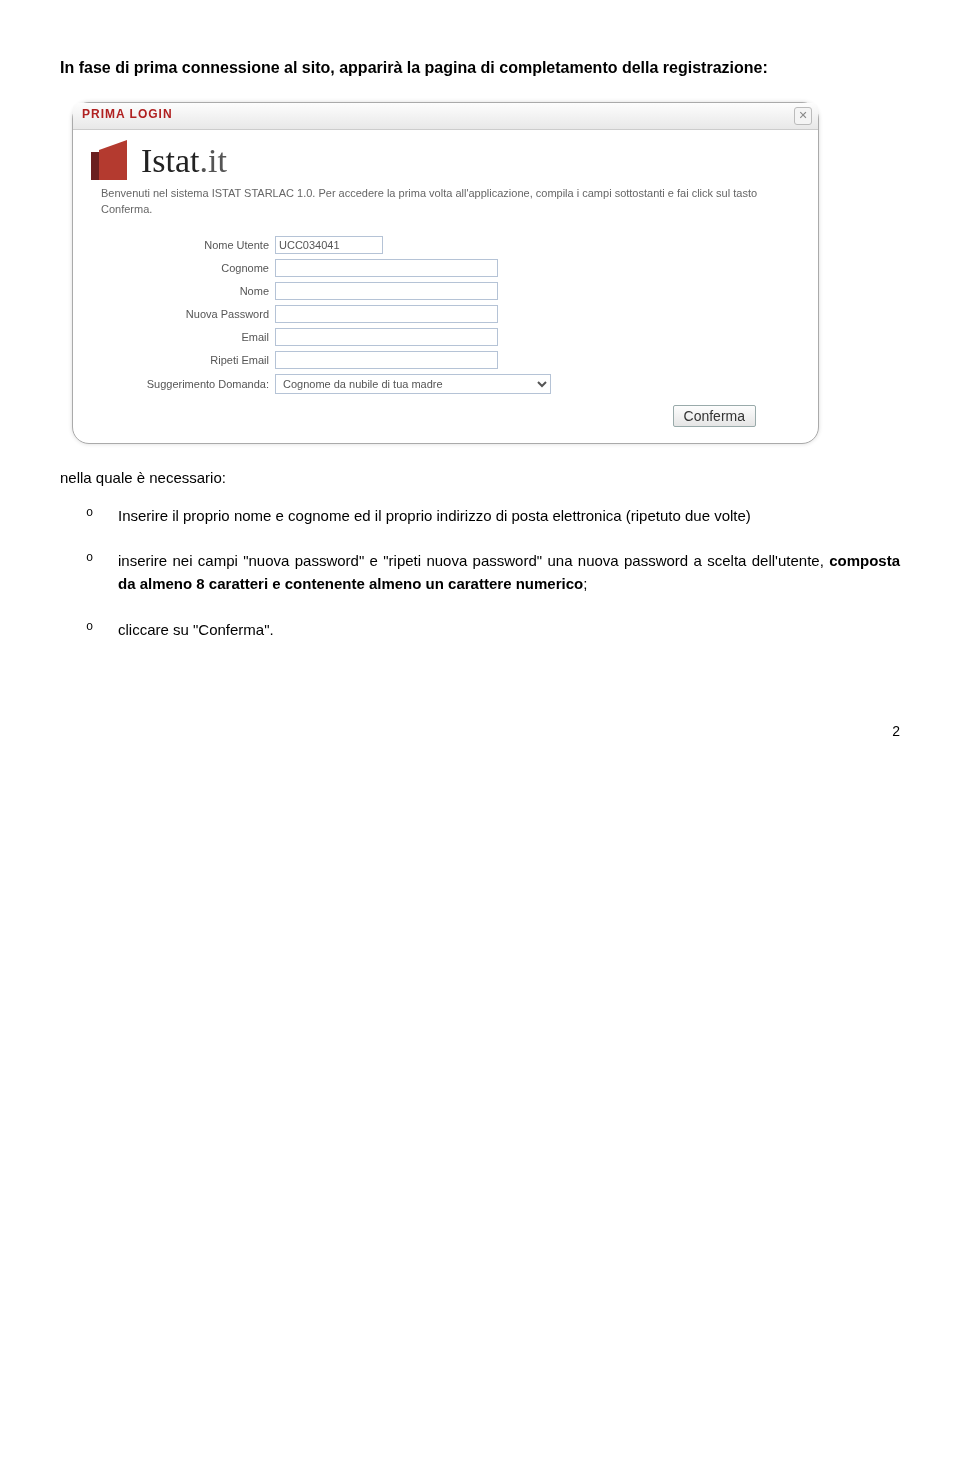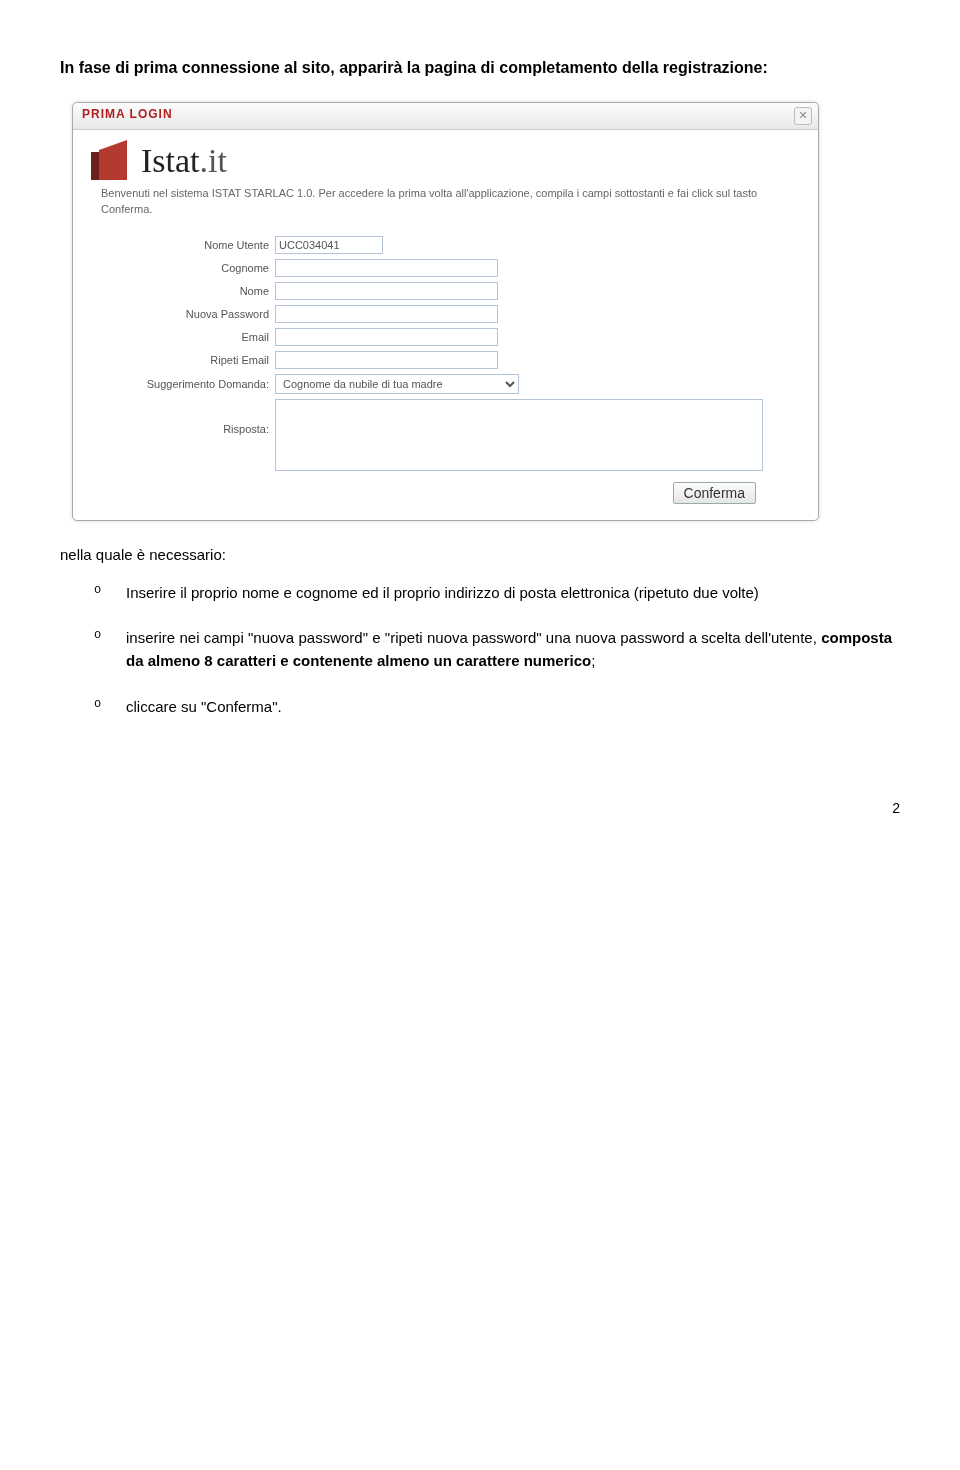--- a/index.html
+++ b/index.html
@@ -17,21 +17,21 @@
     font-size: 16px;
     line-height: 1.5;
     text-align: justify;
   }
   .dialog-wrap {
     margin: 22px 0 25px 12px;
   }
   .dialog {
     width: 745px;
     border: 1px solid #aaa;
-    border-radius: 5px;
+    border-radius: 17px;
     background: #fff;
     box-shadow: 0 0 4px rgba(0,0,0,0.15);
   }
   .dialog-header {
     position: relative;
     height: 26px;
     background: linear-gradient(#fdfdfd,#e8e8e8);
     border-bottom: 1px solid #ccc;
     border-radius: 5px 5px 0 0;
   }
@@ -106,21 +106,21 @@
   .form-row textarea {
     font-family: inherit;
     font-size: 11px;
     padding: 2px 3px;
     border: 1px solid #b5c3d6;
     background: #fff;
     color: #555;
   }
   .form-row input.w-a { width: 100px; }
   .form-row input.w-b { width: 215px; }
-  .form-row select.w-c { width: 244px; height:20px; }
+  .form-row select.w-c { width: 276px; height:20px; }
   .form-row textarea.w-d { width: 480px; height: 66px; resize:none; }
   .form-row.top-align { align-items: flex-start; }
   .form-row.top-align label { padding-top: 24px; }
   .btn-row {
     text-align: right;
     padding: 6px 30px 2px 0;
   }
   .btn {
     display:inline-block;
     padding: 2px 10px;
@@ -131,21 +131,21 @@
     color:#333;
     cursor:pointer;
   }
   .necessario {
     font-size: 15px;
     margin: 6px 0 18px 0;
   }
   .bullets {
     list-style: none;
     padding: 0 0 0 58px;
-    margin: 8px;
+    margin: 0;
     font-size: 15px;
   }
   .bullets li {
     position: relative;
     margin-bottom: 22px;
     line-height: 1.55;
     text-align: justify;
   }
   .bullets li::before {
     content: "o";
@@ -210,24 +210,20 @@
         <div class="form-row">
           <label>Ripeti Email</label>
           <input type="text" class="w-b" value="" style="">
         </div>
         <div class="form-row">
           <label>Suggerimento Domanda:</label>
           <select class="w-c">
             <option>Cognome da nubile di tua madre</option>
           </select>
         </div>
-        <div class="form-row top-align">
-          <label>Risposta:</label>
-          <textarea class="w-d" style=""></textarea>
-        </div>
         <div class="btn-row">
           <span class="btn">Conferma</span>
         </div>
       </div>
     </div>
   </div>
 
   <p class="necessario">nella quale è necessario:</p>
 
   <ul class="bullets">

